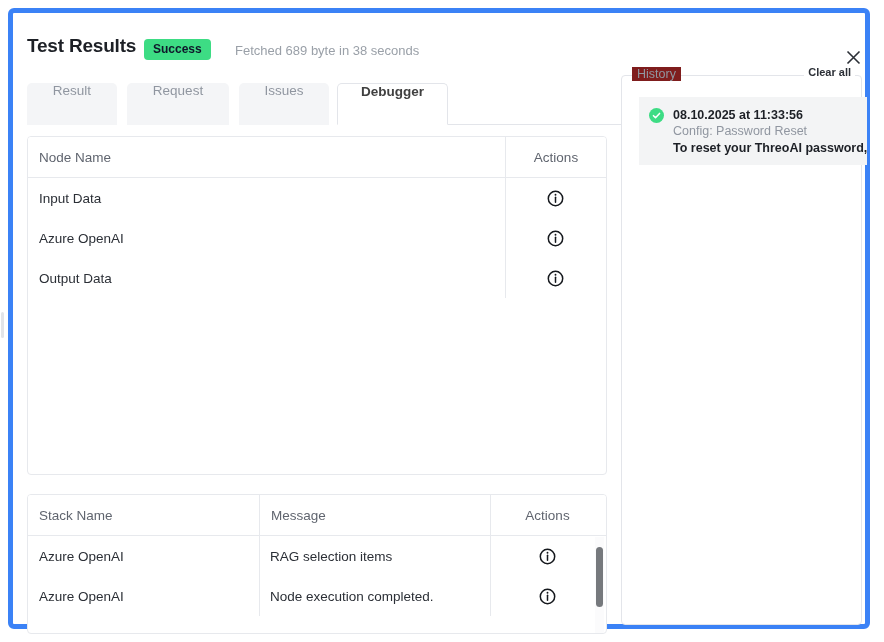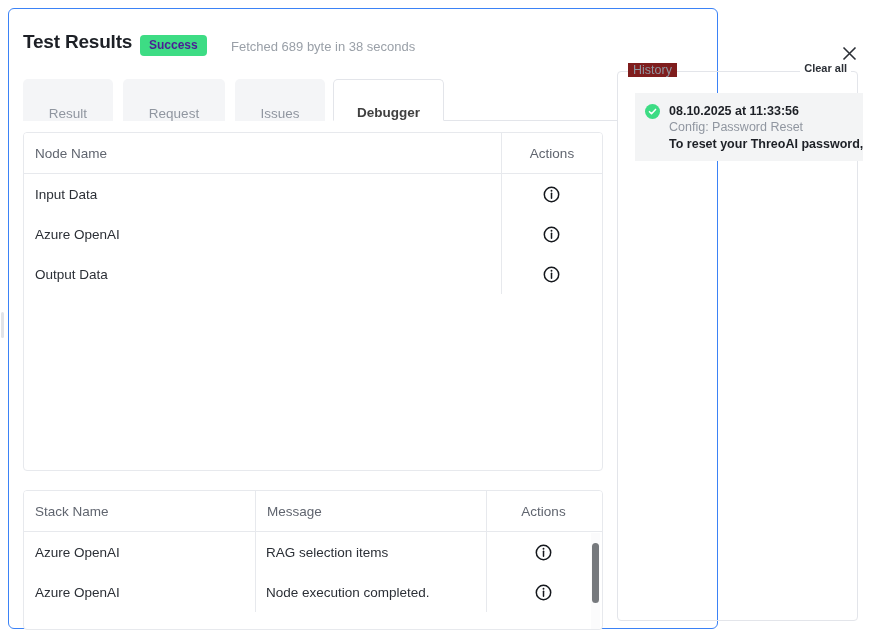--- a/index.html
+++ b/index.html
@@ -23,23 +23,23 @@
     left: 1px; top: 312px;
     width: 3px; height: 26px;
     background: #e2e4e8;
     border-radius: 2px;
   }
 
   
   .dialog {
     position: absolute;
     left: 8px; top: 8px;
-    width: 710px; height: 621px;
-    background: #ffffff;
-    border: 1px solid #3b82f6;
+    width: 862px; height: 621px;
+    background: #ffffff;
+    border: 5px solid #3b82f6;
     border-radius: 6px;
   }
 
   
   .header {
     position: absolute;
     left: 0; top: 0;
     width: 100%; height: 62px;
   }
   .title {
@@ -47,21 +47,21 @@
     left: 14px; top: 22px;
     font-size: 19px;
     font-weight: bold;
     color: #1d2026;
     letter-spacing: -0.2px;
   }
   .badge {
     position: absolute;
     left: 131px; top: 26px;
     background: #3ddc84;
-    color: #4c1d95;
+    color: #0f172a;
     font-size: 12px;
     font-weight: bold;
     padding: 4px 9px 5px;
     border-radius: 4px;
     line-height: 1;
   }
   .fetched {
     position: absolute;
     left: 222px; top: 30px;
     font-size: 13px;
@@ -80,21 +80,21 @@
   .tabs {
     position: absolute;
     left: 14px; top: 70px;
     width: 594px; height: 44px;
   }
   .tab {
     position: absolute;
     top: 0;
     height: 42px;
     display: flex;
-    align-items: flex-end;
+    align-items: flex-start;
     justify-content: center;
     font-size: 13.5px;
     border-radius: 5px 5px 0 0;
     cursor: pointer;
     user-select: none;
   }
   .tab.inactive {
     background: #f4f5f7;
     color: #9096a0;
     font-weight: normal;

